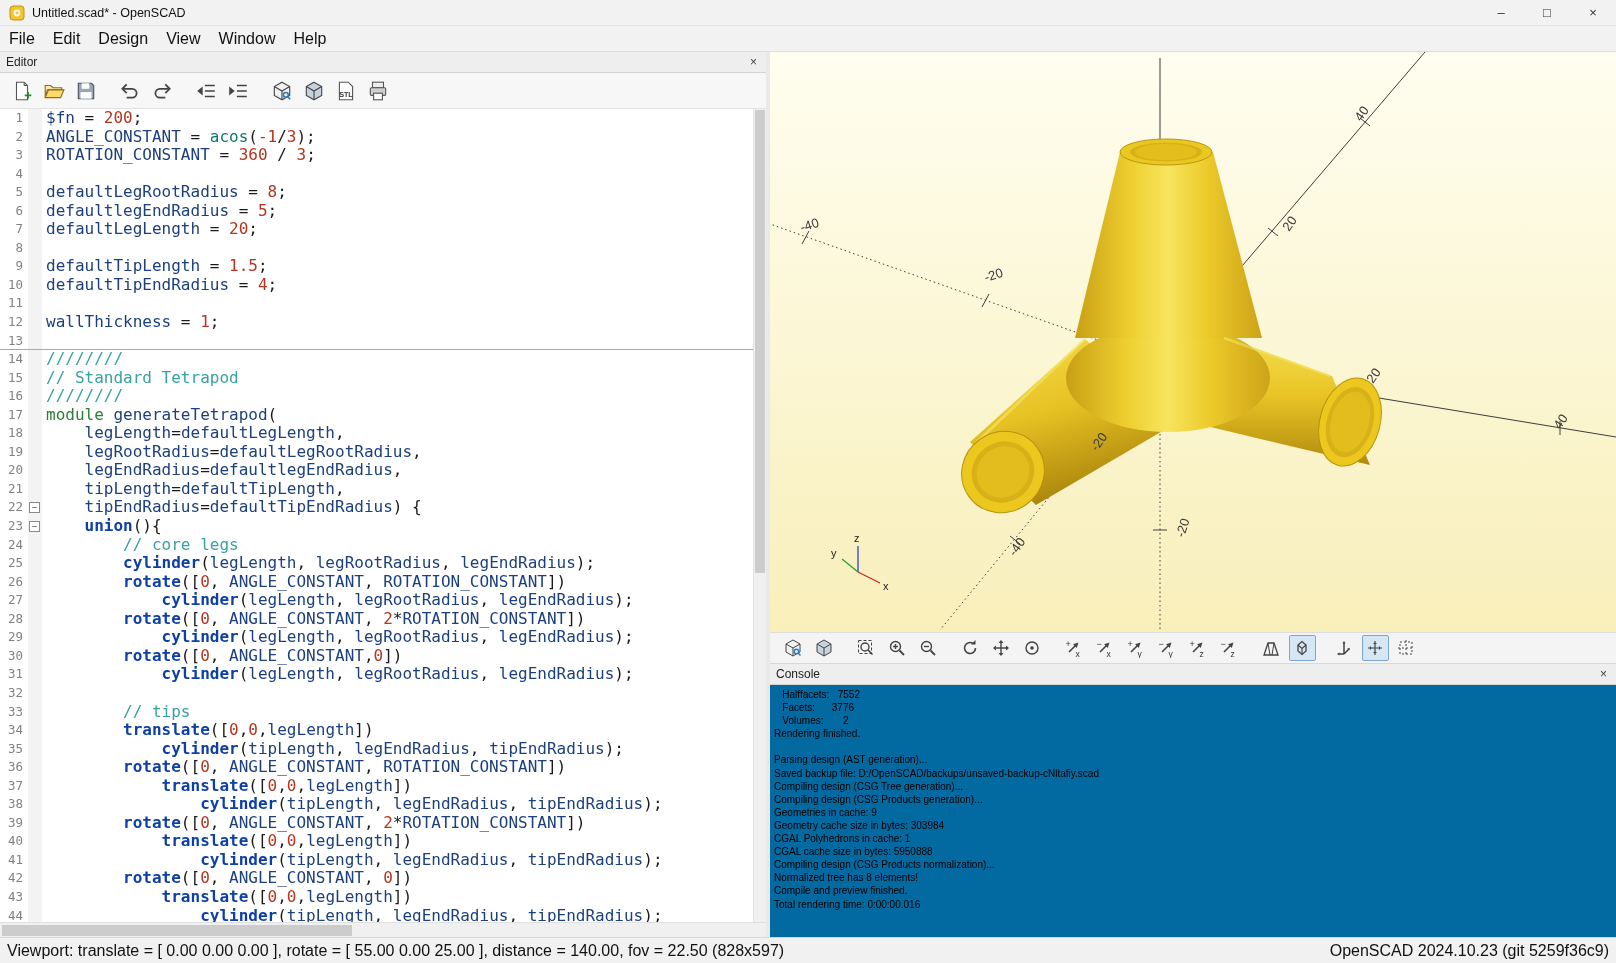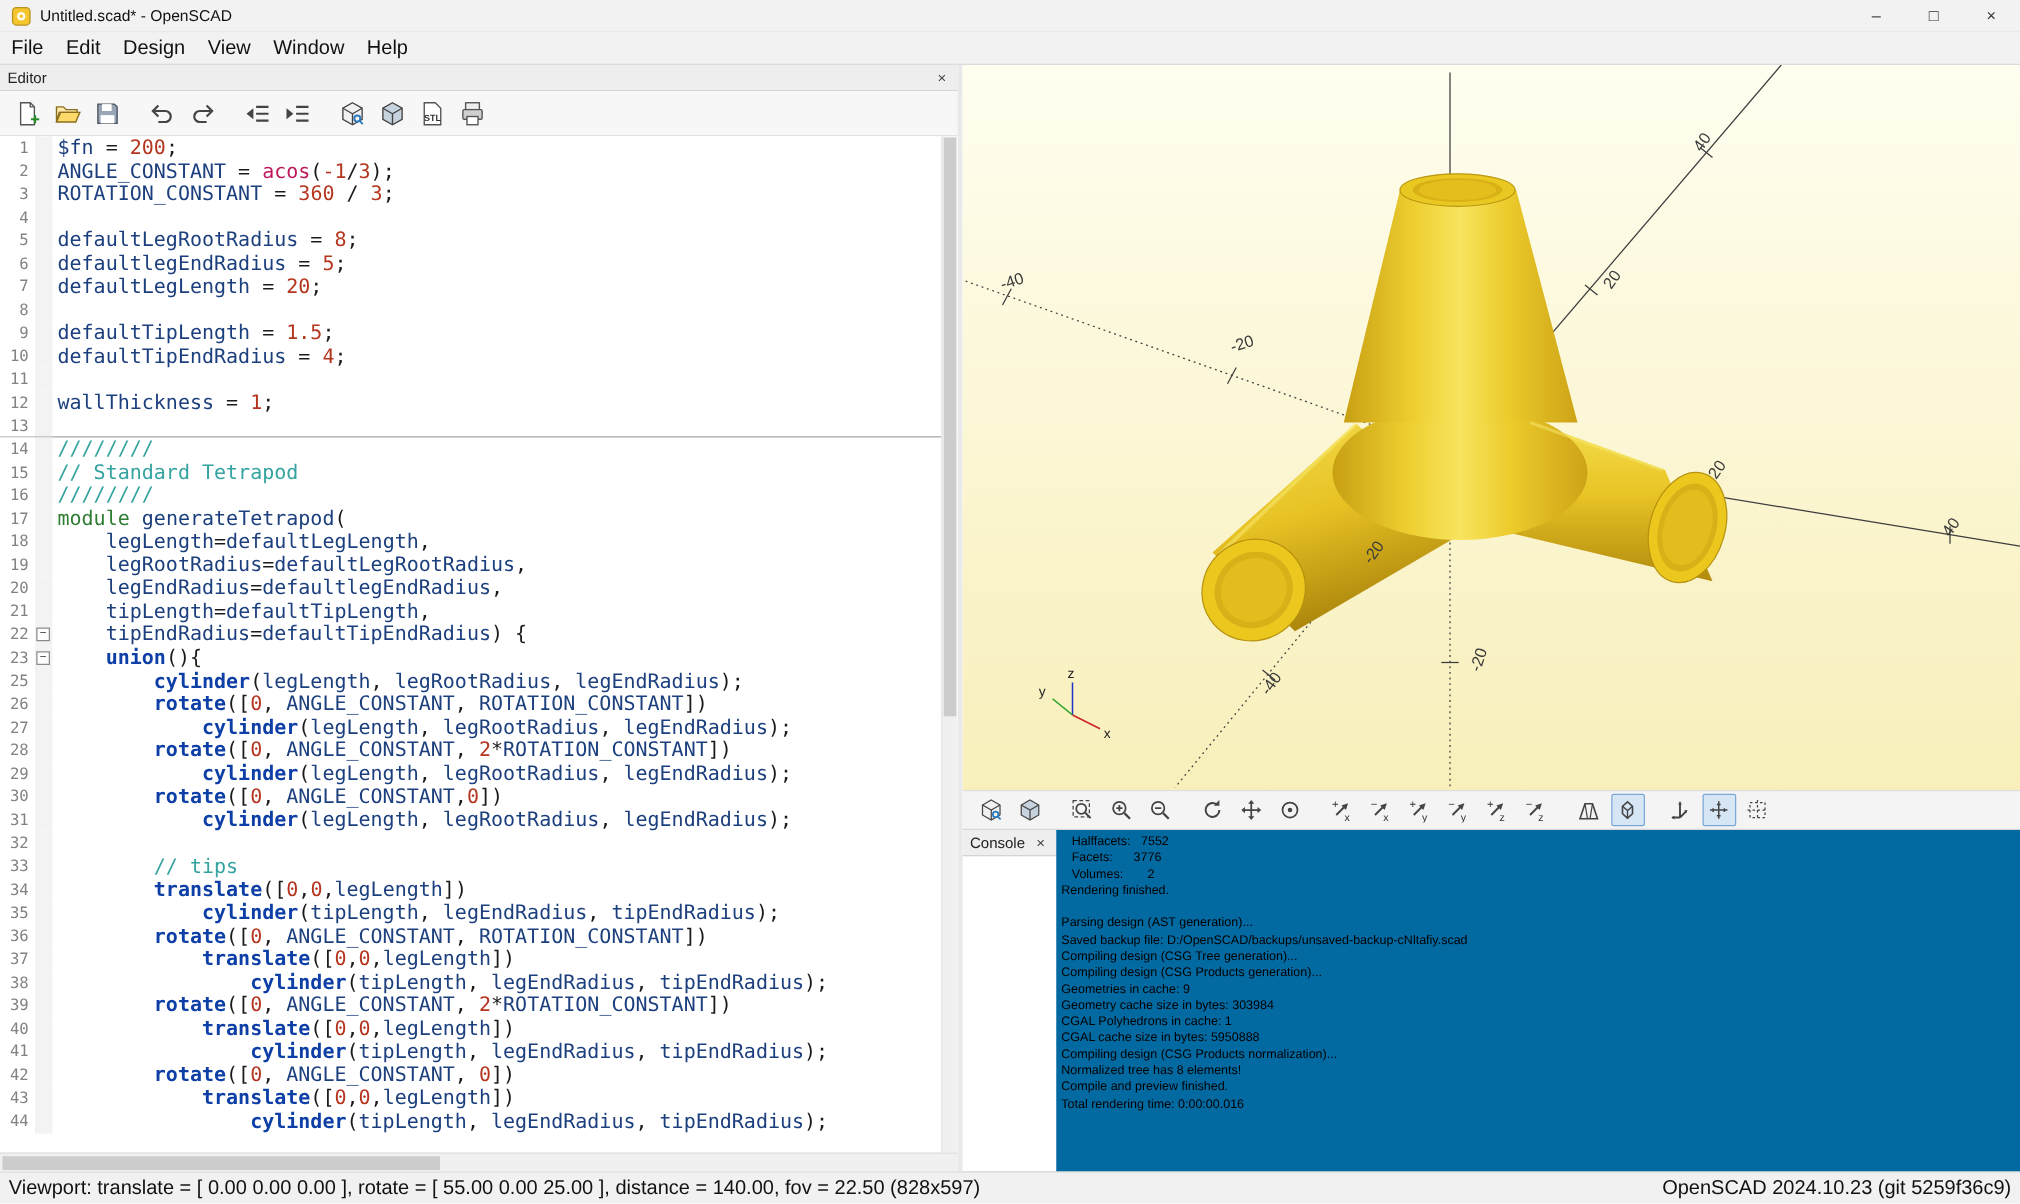--- a/index.html
+++ b/index.html
@@ -30,42 +30,42 @@
   .cl{display:flex;height:18.55px;white-space:pre}
   .cl.sep{border-bottom:1px solid #a8a8a8}
   .ln{width:28px;flex:none;text-align:right;padding-right:5px;color:#828282;font-size:12.5px;line-height:18.55px;background:#fff}
   .fm{width:14px;flex:none;background:#f3f3f3;position:relative;margin-right:4px}
   .foldbox{position:absolute;top:4px;left:1px;width:11px;height:11px;border:1px solid #8a8a8a;background:#fff;font-size:9px;line-height:9px;text-align:center;color:#555}
   .ct{white-space:pre}
   .tk-v{color:#1c3f7e}
   .tk-n{color:#b5351f}
   .tk-o{color:#1a1a1a}
   .tk-c{color:#35a3a0}
-  .tk-b{color:#be185d}
+  .tk-b{color:#0f766e}
   .tk-k{color:#2e7d32;font-weight:normal}
   .tk-f{color:#0d3fa6;font-weight:bold}
   .vscroll{position:absolute;right:0;top:0;bottom:0;width:13px;background:#f0f0f0;border-left:1px solid #e3e3e3}
   .vthumb{position:absolute;left:1px;right:1px;top:1px;height:57%;background:#cccccc}
   .hscroll{height:15px;flex:none;background:#f0f0f0;border-top:1px solid #e0e0e0;position:relative}
   .hthumb{position:absolute;left:2px;top:2px;height:11px;width:350px;background:#cccccc}
 
   .splitter{width:4px;flex:none;background:#e9e9e9;cursor:col-resize}
 
   
   .right-col{flex:1;display:flex;flex-direction:column;min-width:0}
   .viewport{height:580px;flex:none;position:relative}
   .viewport svg{display:block}
   #axisLabels text{font-family:"Liberation Sans",sans-serif;font-size:13px;fill:#3a3a3a}
   .vp-toolbar{height:32px;flex:none;background:#f4f4f4;border-top:1px solid #dddddd;border-bottom:1px solid #d8d8d8;display:flex;align-items:center;padding-left:8px}
   .vp-btn{width:27px;height:26px;border:1px solid transparent;background:transparent;padding:2px;margin:0 2px}
   .vp-btn svg{width:20px;height:20px;display:block}
   .vp-btn.active{background:#d6e6f5;border:1px solid #7aa7d4;border-radius:2px}
   .vp-btn.gap{margin-left:13px}
 
-  .console-panel{flex:1;display:flex;flex-direction:row;min-height:0}
+  .console-panel{flex:1;display:flex;flex-direction:column;min-height:0}
   .console-body{flex:1;min-height:0;background:#0369a1;font-size:10px;line-height:13.1px;padding:3px 0 0 4px;white-space:pre;overflow:hidden;color:#000}
 
   
   .statusbar{height:26px;background:#f1f1f1;border-top:1px solid #d7d7d7;display:flex;align-items:center;font-size:16px;padding:0 7px;color:#111}
   .sb-right{margin-left:auto}
 </style>
 </head>
 <body>
 
 <div class="titlebar">
@@ -193,20 +193,21 @@
         <div class="cl"><span class="ln">14</span><span class="fm"></span><span class="ct"><span class="tk-c">////////</span></span></div>
         <div class="cl"><span class="ln">15</span><span class="fm"></span><span class="ct"><span class="tk-c">// Standard Tetrapod</span></span></div>
         <div class="cl"><span class="ln">16</span><span class="fm"></span><span class="ct"><span class="tk-c">////////</span></span></div>
         <div class="cl"><span class="ln">17</span><span class="fm"></span><span class="ct"><span class="tk-k">module</span><span class="tk-o"> </span><span class="tk-v">generateTetrapod</span><span class="tk-o">(</span></span></div>
         <div class="cl"><span class="ln">18</span><span class="fm"></span><span class="ct"><span class="tk-o">    </span><span class="tk-v">legLength</span><span class="tk-o">=</span><span class="tk-v">defaultLegLength</span><span class="tk-o">,</span></span></div>
         <div class="cl"><span class="ln">19</span><span class="fm"></span><span class="ct"><span class="tk-o">    </span><span class="tk-v">legRootRadius</span><span class="tk-o">=</span><span class="tk-v">defaultLegRootRadius</span><span class="tk-o">,</span></span></div>
         <div class="cl"><span class="ln">20</span><span class="fm"></span><span class="ct"><span class="tk-o">    </span><span class="tk-v">legEndRadius</span><span class="tk-o">=</span><span class="tk-v">defaultlegEndRadius</span><span class="tk-o">,</span></span></div>
         <div class="cl"><span class="ln">21</span><span class="fm"></span><span class="ct"><span class="tk-o">    </span><span class="tk-v">tipLength</span><span class="tk-o">=</span><span class="tk-v">defaultTipLength</span><span class="tk-o">,</span></span></div>
         <div class="cl"><span class="ln">22</span><span class="fm"><span class="foldbox">−</span></span><span class="ct"><span class="tk-o">    </span><span class="tk-v">tipEndRadius</span><span class="tk-o">=</span><span class="tk-v">defaultTipEndRadius</span><span class="tk-o">) {</span></span></div>
         <div class="cl"><span class="ln">23</span><span class="fm"><span class="foldbox">−</span></span><span class="ct"><span class="tk-o">    </span><span class="tk-f">union</span><span class="tk-o">(){</span></span></div>
+        <div class="cl"><span class="ln">24</span><span class="fm"></span><span class="ct"><span class="tk-o">        </span><span class="tk-c">// core legs</span></span></div>
         <div class="cl"><span class="ln">25</span><span class="fm"></span><span class="ct"><span class="tk-o">        </span><span class="tk-f">cylinder</span><span class="tk-o">(</span><span class="tk-v">legLength</span><span class="tk-o">, </span><span class="tk-v">legRootRadius</span><span class="tk-o">, </span><span class="tk-v">legEndRadius</span><span class="tk-o">);</span></span></div>
         <div class="cl"><span class="ln">26</span><span class="fm"></span><span class="ct"><span class="tk-o">        </span><span class="tk-f">rotate</span><span class="tk-o">([</span><span class="tk-n">0</span><span class="tk-o">, </span><span class="tk-v">ANGLE_CONSTANT</span><span class="tk-o">, </span><span class="tk-v">ROTATION_CONSTANT</span><span class="tk-o">])</span></span></div>
         <div class="cl"><span class="ln">27</span><span class="fm"></span><span class="ct"><span class="tk-o">            </span><span class="tk-f">cylinder</span><span class="tk-o">(</span><span class="tk-v">legLength</span><span class="tk-o">, </span><span class="tk-v">legRootRadius</span><span class="tk-o">, </span><span class="tk-v">legEndRadius</span><span class="tk-o">);</span></span></div>
         <div class="cl"><span class="ln">28</span><span class="fm"></span><span class="ct"><span class="tk-o">        </span><span class="tk-f">rotate</span><span class="tk-o">([</span><span class="tk-n">0</span><span class="tk-o">, </span><span class="tk-v">ANGLE_CONSTANT</span><span class="tk-o">, </span><span class="tk-n">2</span><span class="tk-o">*</span><span class="tk-v">ROTATION_CONSTANT</span><span class="tk-o">])</span></span></div>
         <div class="cl"><span class="ln">29</span><span class="fm"></span><span class="ct"><span class="tk-o">            </span><span class="tk-f">cylinder</span><span class="tk-o">(</span><span class="tk-v">legLength</span><span class="tk-o">, </span><span class="tk-v">legRootRadius</span><span class="tk-o">, </span><span class="tk-v">legEndRadius</span><span class="tk-o">);</span></span></div>
         <div class="cl"><span class="ln">30</span><span class="fm"></span><span class="ct"><span class="tk-o">        </span><span class="tk-f">rotate</span><span class="tk-o">([</span><span class="tk-n">0</span><span class="tk-o">, </span><span class="tk-v">ANGLE_CONSTANT</span><span class="tk-o">,</span><span class="tk-n">0</span><span class="tk-o">])</span></span></div>
         <div class="cl"><span class="ln">31</span><span class="fm"></span><span class="ct"><span class="tk-o">            </span><span class="tk-f">cylinder</span><span class="tk-o">(</span><span class="tk-v">legLength</span><span class="tk-o">, </span><span class="tk-v">legRootRadius</span><span class="tk-o">, </span><span class="tk-v">legEndRadius</span><span class="tk-o">);</span></span></div>
         <div class="cl"><span class="ln">32</span><span class="fm"></span><span class="ct"></span></div>
         <div class="cl"><span class="ln">33</span><span class="fm"></span><span class="ct"><span class="tk-o">        </span><span class="tk-c">// tips</span></span></div>
         <div class="cl"><span class="ln">34</span><span class="fm"></span><span class="ct"><span class="tk-o">        </span><span class="tk-f">translate</span><span class="tk-o">([</span><span class="tk-n">0</span><span class="tk-o">,</span><span class="tk-n">0</span><span class="tk-o">,</span><span class="tk-v">legLength</span><span class="tk-o">])</span></span></div>

